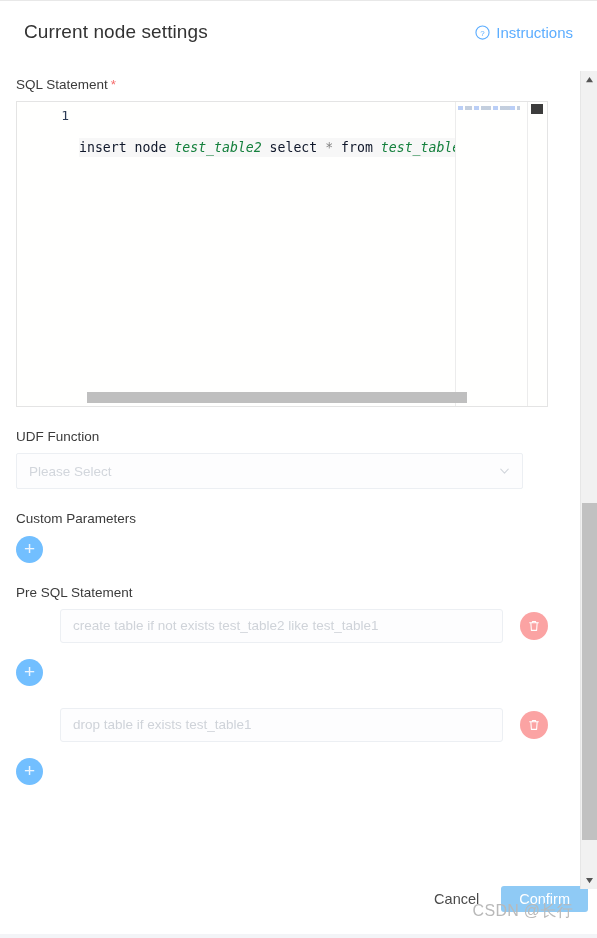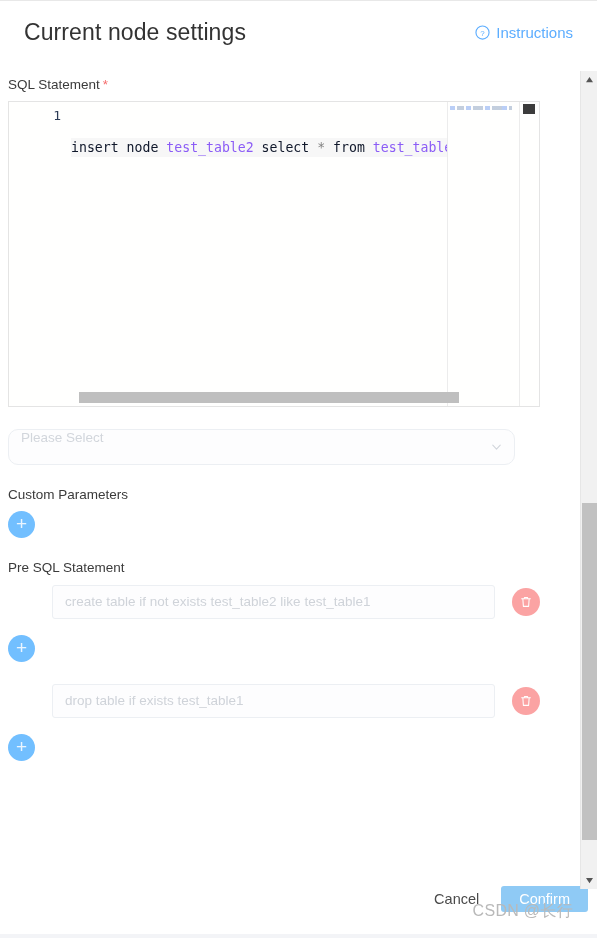--- a/index.html
+++ b/index.html
@@ -25,21 +25,21 @@
     position: absolute;
     top: 0; left: 0;
     width: 597px;
     height: 62px;
     display: flex;
     align-items: center;
     justify-content: space-between;
     padding: 0 24px 0 24px;
   }
   .dialog-title {
-    font-size: 23px;
+    font-size: 19px;
     color: #333333;
     font-weight: 400;
     letter-spacing: .1px;
   }
   .instructions-link {
     display: flex;
     align-items: center;
     gap: 6px;
     color: #5cadff;
     font-size: 15px;
@@ -52,21 +52,21 @@
     line-height: 1;
   }
   .help-icon svg { display: block; }
 
   
   .dialog-body {
     position: absolute;
     top: 62px; left: 0;
     width: 572px;
     height: 812px;
-    padding: 14px 24px 0 8px;
+    padding: 14px 24px 0 16px;
     overflow: hidden;
   }
 
   .field-label {
     font-size: 13.5px;
     color: #3b3b3b;
     margin: 0 0 8px 0;
     line-height: 1.2;
   }
   .req-star {
@@ -109,21 +109,21 @@
   }
   .code-line {
     display: block;
     height: 19px;
     line-height: 19px;
     background: #f7f7f7;
     width: 398px;
   }
   .tok-kw   { color: #0f172a; }
   .tok-op   { color: #808080; }
-  .tok-id   { color: #8b5cf6; }
+  .tok-id   { color: #15803d; font-style: italic; }
 
   
   .editor-minimap {
     position: absolute;
     top: 0; right: 20px;
     width: 72px; height: 100%;
     background: #fffffe;
     border-left: 1px solid #ececec;
   }
   .minimap-line {
@@ -169,23 +169,24 @@
   }
 
   
   .field-block { margin-top: 22px; }
 
   .select-box {
     position: relative;
     width: 507px;
     height: 36px;
     border: 1px solid #eceff3;
-    border-radius: 10px;
+    border-radius: 2px;
     background: #fdfdfe;
     display: flex;
+    align-items: center;
     padding: 0 12px;
   }
   .select-placeholder {
     font-size: 13.5px;
     color: #d2d6dc;
   }
   .chevron {
     position: absolute;
     right: 11px; top: 50%;
     transform: translateY(-50%);
@@ -359,20 +360,21 @@
           <div class="minimap-line"></div>
         </div>
         <div class="editor-vscroll">
           <div class="editor-vscroll-thumb"></div>
         </div>
         <div class="editor-hscroll"></div>
       </div>
     </div>
 
     <div class="field-block">
+      <div class="field-label">UDF Function</div>
       <div class="select-box">
         <span class="select-placeholder">Please Select</span>
         <span class="chevron">
           <svg viewBox="0 0 14 14" width="13" height="13" fill="none">
             <path d="M3 5 L7 9.2 L11 5" stroke="#d2d6dc" stroke-width="1.2" stroke-linecap="round" stroke-linejoin="round"></path>
           </svg>
         </span>
       </div>
     </div>
 

